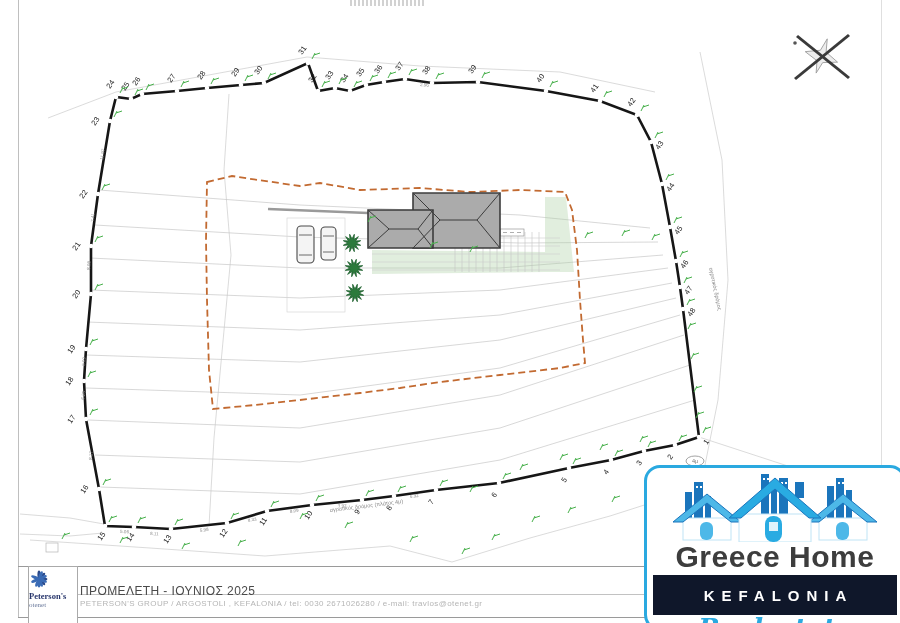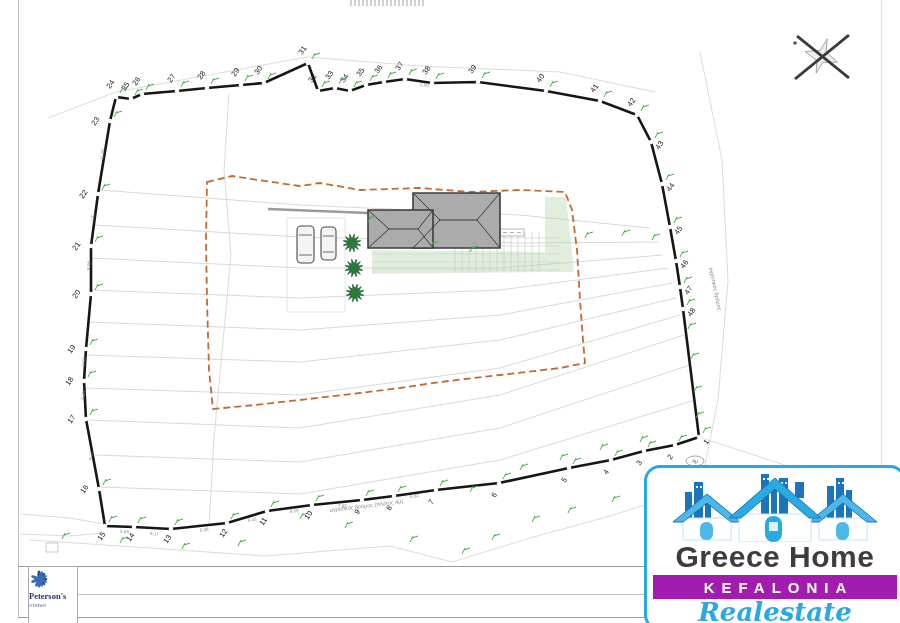--- a/index.html
+++ b/index.html
@@ -29,21 +29,21 @@
   .pg-box{position:absolute;left:28px;top:566px;width:48px;height:56px;background:#fff;
           border:1px solid #aaa;z-index:4;text-align:left;}
   .pg-icon{margin-top:3px;height:18px;}
   .pg-name{font-family:"Liberation Serif",serif;font-size:8.5px;font-weight:bold;color:#27356b;line-height:9px;}
   .pg-sub{font-family:"Liberation Serif",serif;font-size:7px;color:#6b7a9c;line-height:8px;}
   
   .gh-box{position:absolute;right:-6px;bottom:-8px;width:256px;height:160px;background:#fff;
           border:3px solid #2aa9e0;border-radius:16px;z-index:5;text-align:center;overflow:hidden;}
   .gh-houses{margin-top:2px;height:72px;}
   .gh-line1{font-size:30px;font-weight:bold;color:#3d3d3d;line-height:30px;letter-spacing:.5px;margin-top:-4px;}
-  .gh-band{margin:3px 6px 0 6px;background:#a21caf;height:24px;display:flex;align-items:center;justify-content:center;}
+  .gh-band{margin:3px 6px 0 6px;background:#0f172a;height:40px;display:flex;align-items:center;justify-content:center;}
   .gh-line2{color:#fff;font-size:15px;font-weight:bold;letter-spacing:7px;text-indent:7px;}
   .gh-line3{font-family:"DejaVu Serif",serif;font-style:italic;font-weight:bold;
             color:#2aa9e0;font-size:26px;line-height:28px;margin-top:-1px;}
 </style>
 </head>
 <body>
 
 <div class="sheet">
 
   <svg id="plan-svg" width="900" height="623" viewBox="0 0 900 623">
@@ -342,20 +342,22 @@
   </svg>
 
   <div class="top-smudge"></div>
 
   <div class="frame-line" style="left:18px;top:0;width:1px;height:617px;"></div>
   <div class="frame-line" style="left:881px;top:0;width:1px;height:470px;opacity:.5;"></div>
   <div class="tb-line" style="left:18px;top:566px;width:882px;height:1px;"></div>
   <div class="tb-line" style="left:78px;top:594px;width:822px;height:1px;opacity:.6;"></div>
   <div class="tb-line" style="left:18px;top:617px;width:882px;height:1px;"></div>
 
+  <div class="title2">ΠΡΟΜΕΛΕΤΗ - ΙΟΥΝΙΟΣ  2025</div>
+  <div class="contact">PETERSON'S GROUP / ARGOSTOLI , KEFALONIA / tel: 0030 2671026280 / e-mail: travlos@otenet.gr</div>
   <div class="diag-frag">ΔΙΑΓΡΑΜΜΑ</div>
 
   <div class="pg-box">
     <svg class="pg-icon" width="20" height="18" viewBox="0 0 20 18">
       <g transform="translate(10,9)">
         <g fill="#2b4a8b">
           <ellipse rx="1.6" ry="4.2" cy="-4.2"></ellipse>
           <ellipse rx="1.6" ry="4.2" cy="-4.2" transform="rotate(45)"></ellipse>
           <ellipse rx="1.6" ry="4.2" cy="-4.2" transform="rotate(90)"></ellipse>
           <ellipse rx="1.6" ry="4.2" cy="-4.2" transform="rotate(135)"></ellipse>

